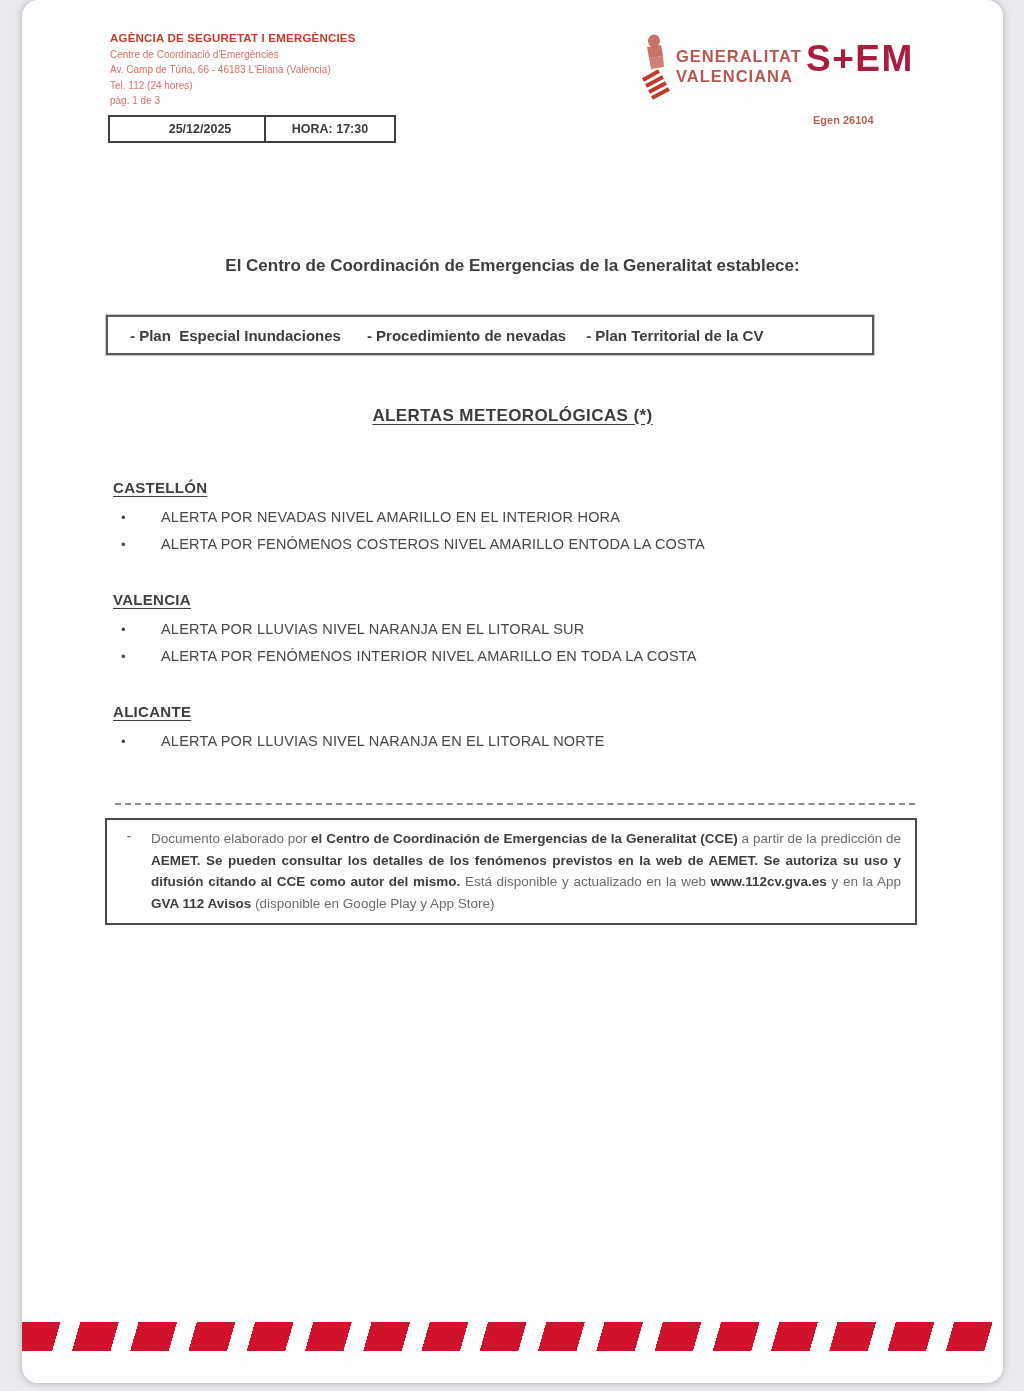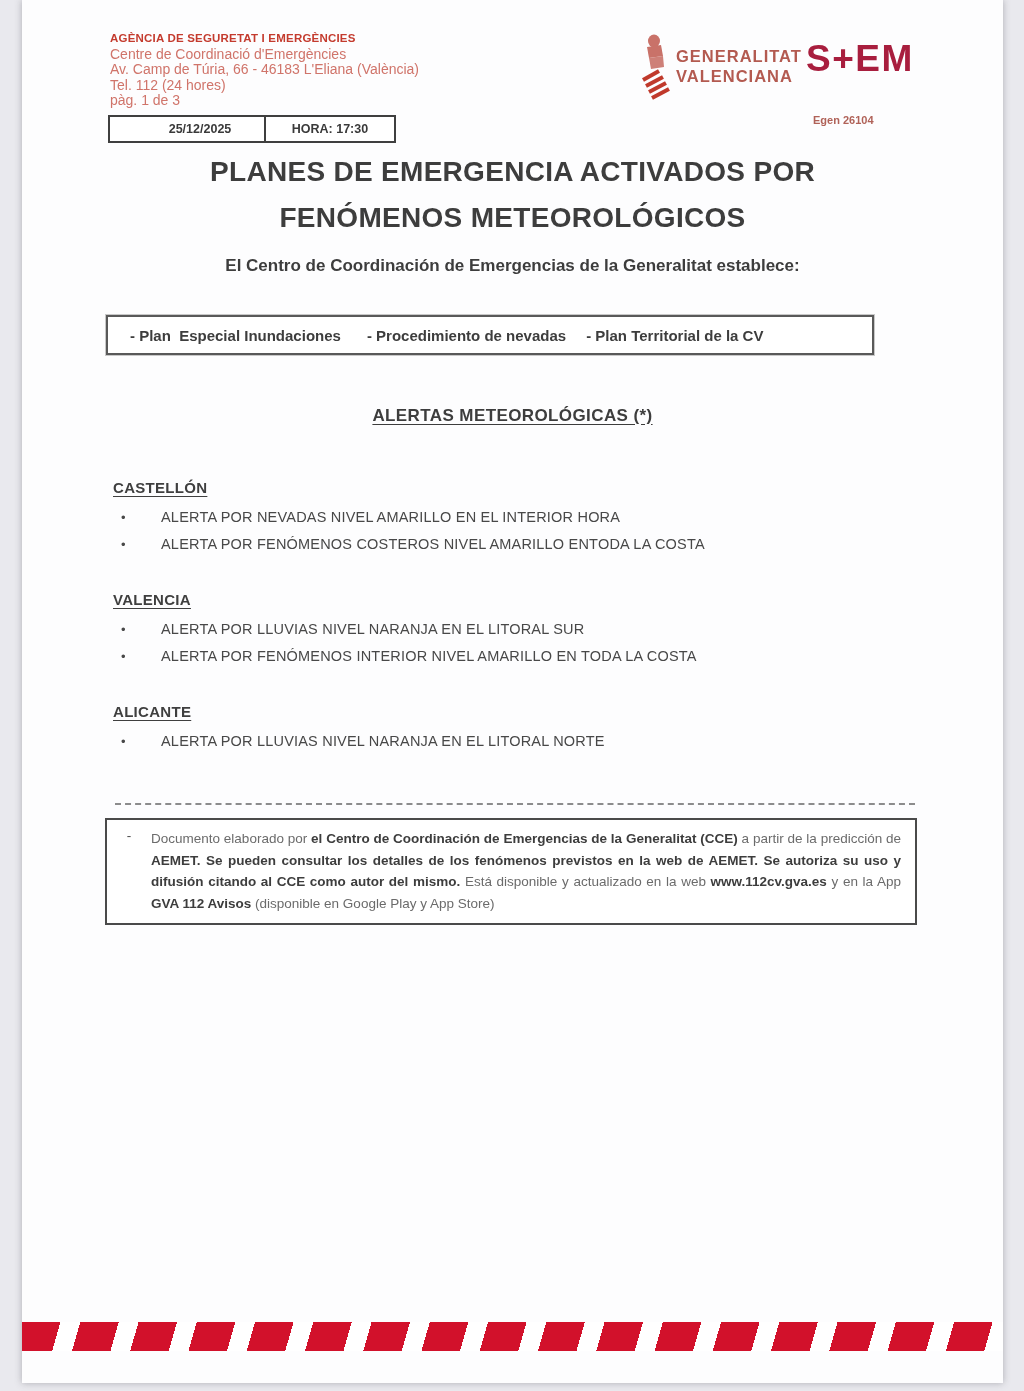--- a/index.html
+++ b/index.html
@@ -8,25 +8,26 @@
     background:#e9e9ee;
     position:relative;
     font-family:"Liberation Sans", sans-serif;
     overflow:hidden;
   }
   .page {
     position:absolute; left:22px; top:0;
     width:981px; height:1383px;
     background:#fdfdfe;
     box-shadow:0 0 7px rgba(60,60,70,0.35);
+    border-radius:16px;
   }
   
   .agency { position:absolute; left:88px; top:31px; line-height:15.5px; }
   .agency .l1 { color:#c43b2e; font-weight:bold; font-size:11.5px; letter-spacing:0.2px; }
-  .agency .l  { color:#d0746a; font-size:14px; }
+  .agency .l  { color:#d0746a; font-size:10px; }
   .datebox {
     position:absolute; left:86px; top:115px; width:258px; height:24px;
     border:2px solid #3f3f3f; display:flex; background:#fff;padding-left:26px;
   }
   .datecell {
     flex:1; display:flex; align-items:center; justify-content:center;
     font-weight:bold; font-size:12.5px; color:#3a3a3a;
   }
   .datecell.first { border-right:2px solid #3f3f3f; }
   .logo-emblem { position:absolute; left:616px; top:34px; }
@@ -132,24 +133,20 @@
       </g>
     </svg>
   </div>
   <div class="brand">
     <div>GENERALITAT</div>
     <div>VALENCIANA</div>
   </div>
   <div class="sem">S+EM</div>
   <div class="egen">Egen 26104</div>
 
-  <div class="title">
-    <div>PLANES DE EMERGENCIA ACTIVADOS POR</div>
-    <div>FENÓMENOS METEOROLÓGICOS</div>
-  </div>
   <div class="subtitle">El Centro de Coordinación de Emergencias de la Generalitat establece:</div>
 
   <div class="plansbox">
     <span class="p1">- Plan  Especial Inundaciones</span>
     <span class="p2">- Procedimiento de nevadas</span>
     <span class="p3">- Plan Territorial de la CV</span>
   </div>
 
   <div class="alerts-heading">
     <span>ALERTAS METEOROLÓGICAS (*)</span>

